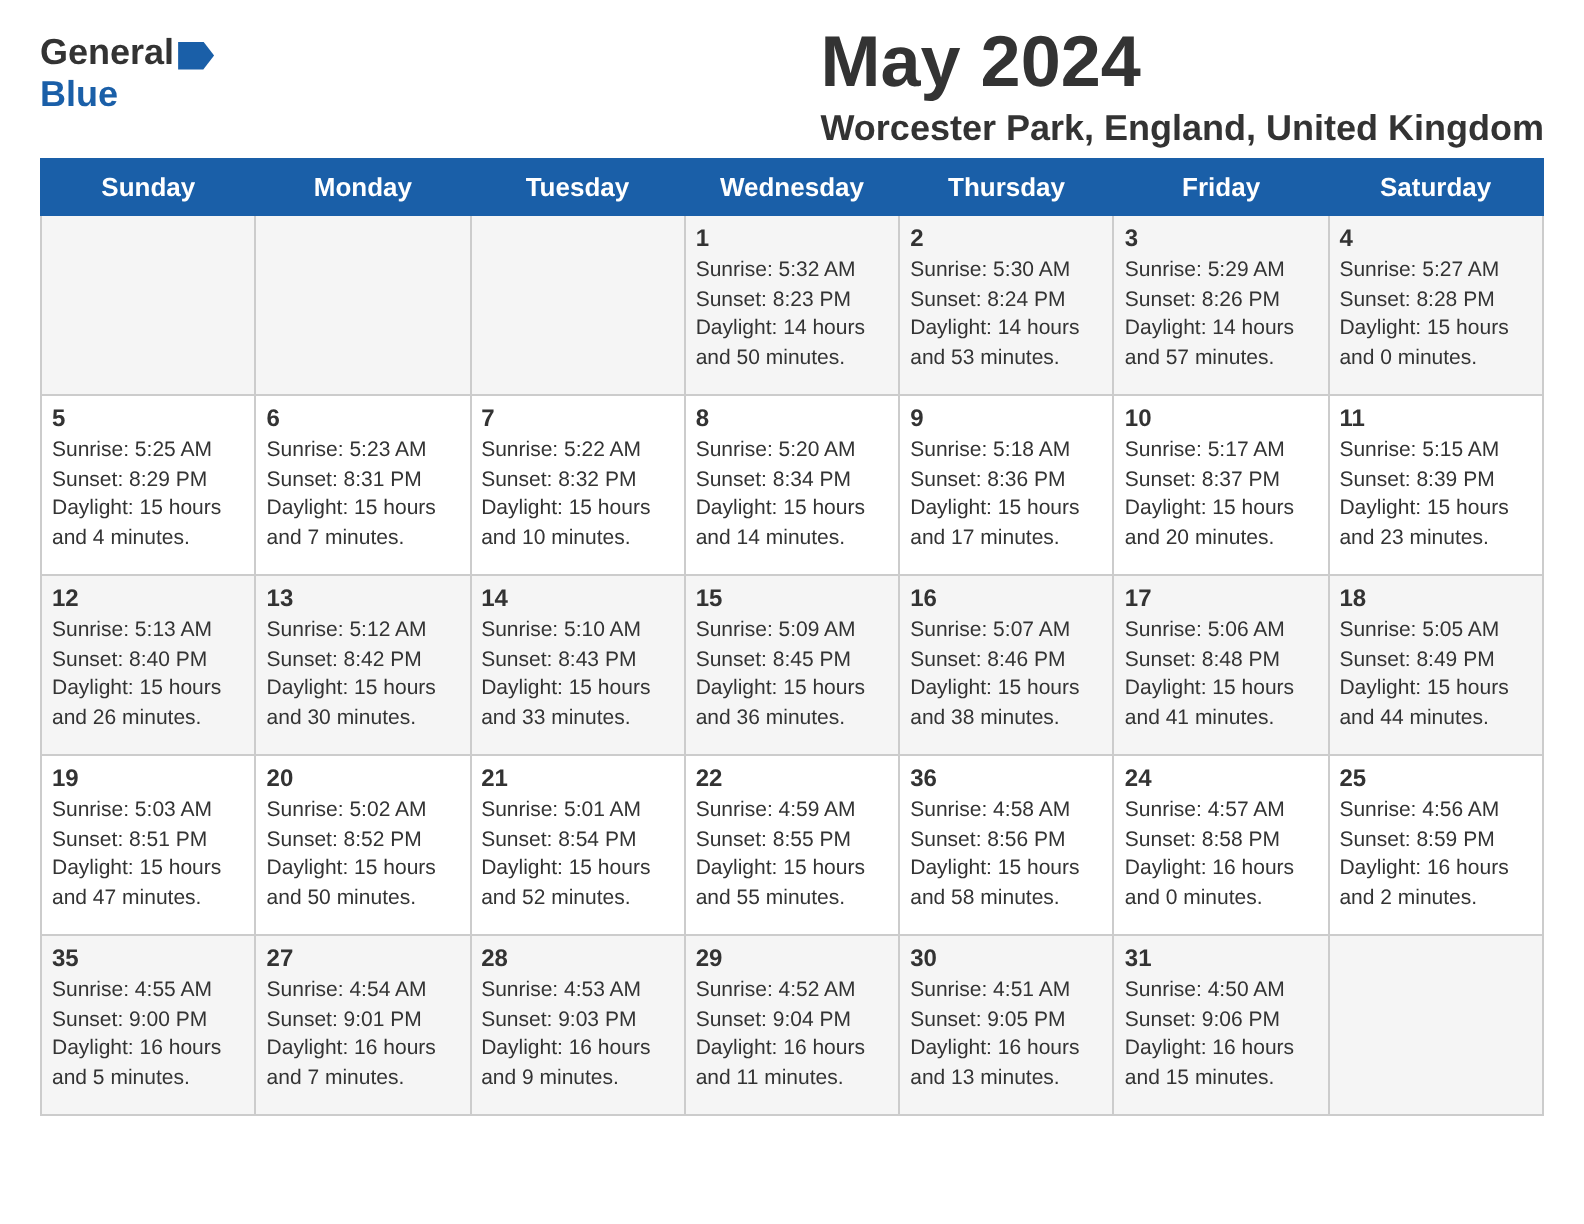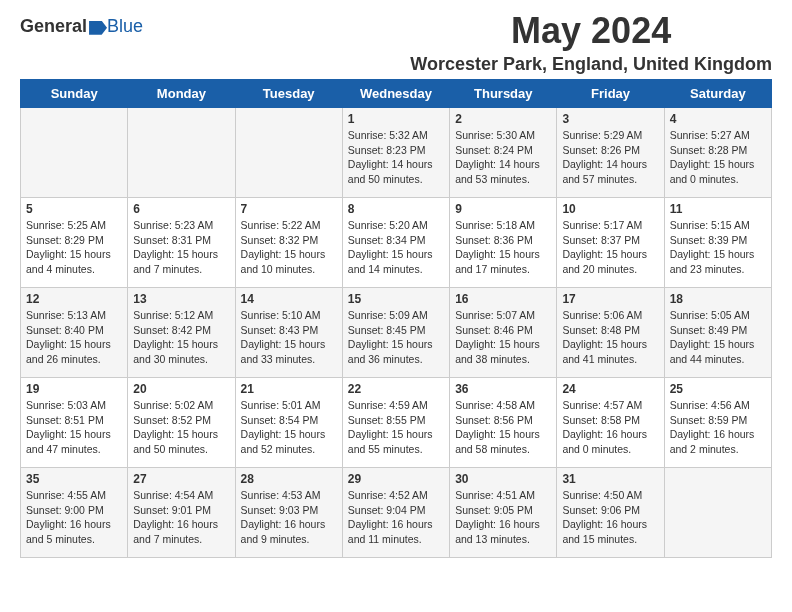--- a/index.html
+++ b/index.html
@@ -11,45 +11,45 @@
       padding: 10px 20px 20px 20px;
     }
     .header-area {
       display: flex;
       align-items: flex-start;
       justify-content: space-between;
       margin-bottom: 4px;
     }
     .logo {
       display: flex;
-      flex-direction: row;
+      flex-direction: column;
       align-items: flex-start;
       margin-top: 6px;
     }
     .logo-general {
       font-size: 18px;
       font-weight: bold;
       color: #333;
     }
     .logo-blue {
       font-size: 18px;
-      font-weight: normal;
+      font-weight: bold;
       color: #1a5fa8;
     }
     .logo-icon {
       display: inline-block;
       width: 18px;
       height: 14px;
       background: #1a5fa8;
       clip-path: polygon(0 0, 70% 0, 100% 50%, 70% 100%, 0 100%);
       margin-left: 2px;
       vertical-align: middle;
     }
     .title-block {
-      text-align: center;
+      text-align: left;
     }
     .month-title {
       font-size: 36px;
       font-weight: bold;
       color: #333;
     }
     .location-title {
       font-size: 18px;
       font-weight: bold;
       color: #333;

